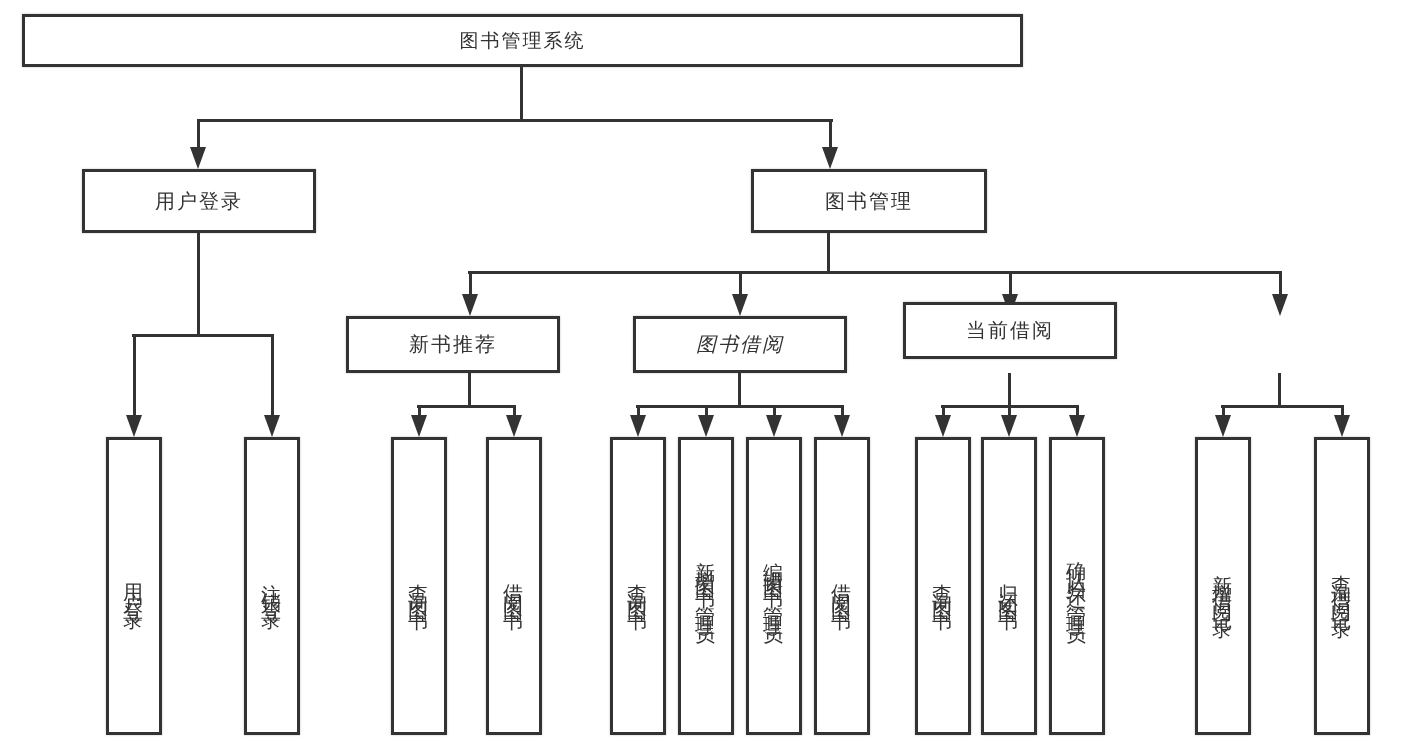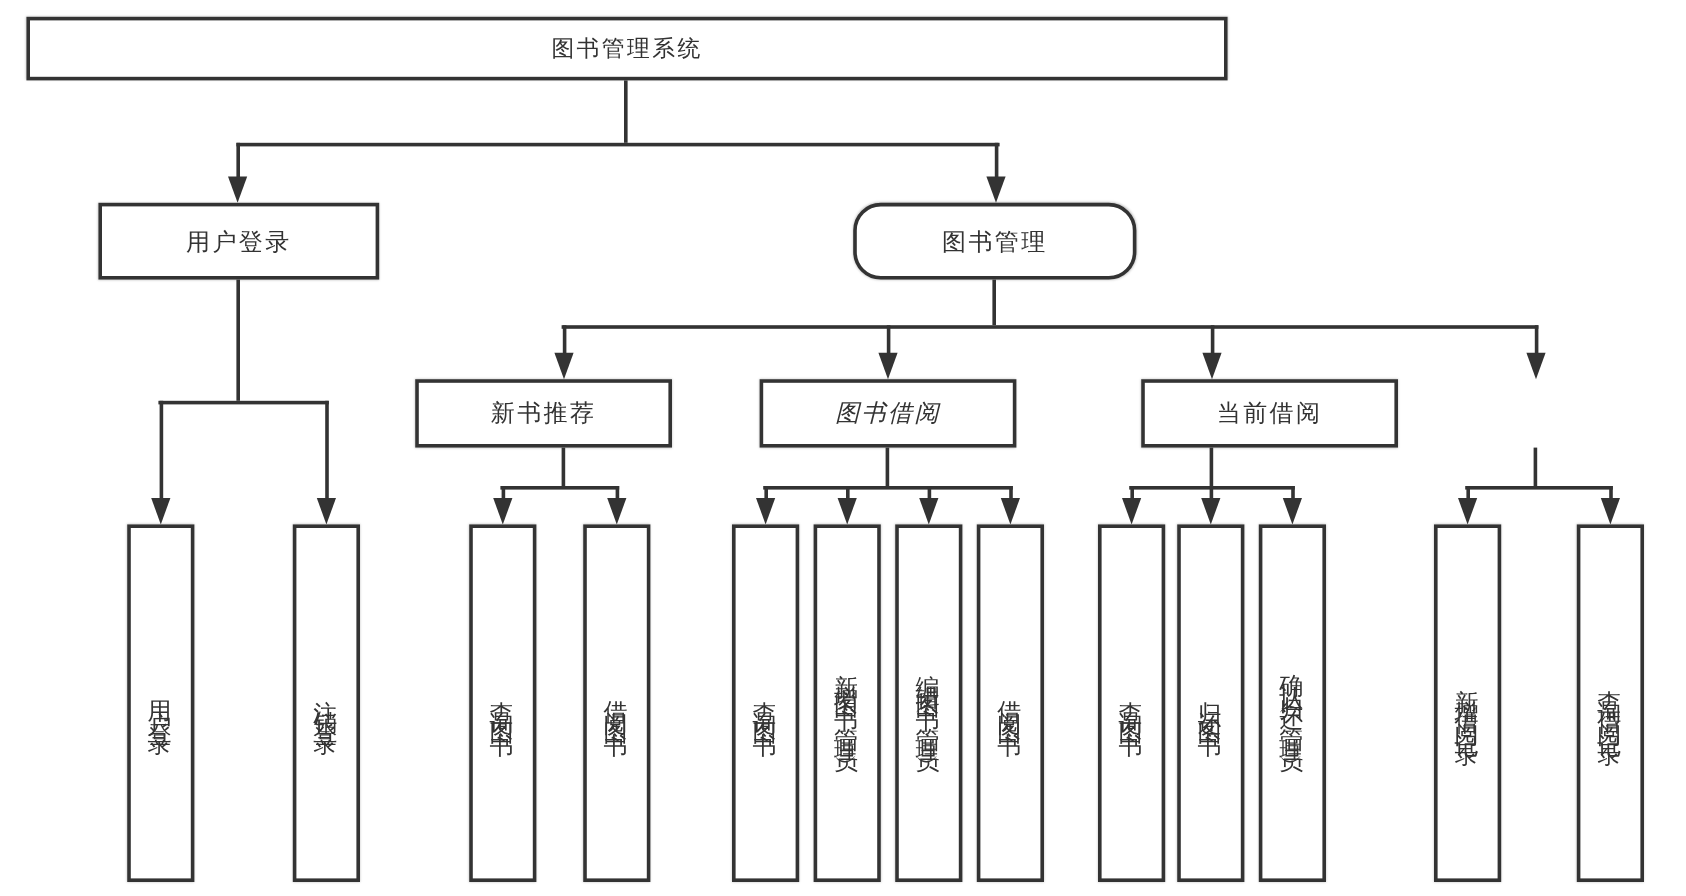--- a/index.html
+++ b/index.html
@@ -65,38 +65,38 @@
   </div>
 
   <div class="vline" style="left:520px;top:67px;height:52px;"></div>
   <div class="hline" style="left:197px;top:119px;width:636px;"></div>
   <div class="arrow" style="left:190px;top:119px;height:50px;"></div>
   <div class="arrow" style="left:822px;top:119px;height:50px;"></div>
 
   <div class="node" style="left:82px;top:169px;width:228px;height:58px;">
     <span>用户登录</span>
   </div>
-  <div class="node" style="left:711px;top:169px;width:230px;height:58px;border-radius:23px;">
+  <div class="node" style="left:751px;top:169px;width:230px;height:58px;">
     <span>图书管理</span>
   </div>
 
   <div class="vline" style="left:827px;top:233px;height:38px;"></div>
   <div class="hline" style="left:468px;top:271px;width:814px;"></div>
   <div class="arrow" style="left:462px;top:271px;height:45px;"></div>
   <div class="arrow" style="left:732px;top:271px;height:45px;"></div>
   <div class="arrow" style="left:1002px;top:271px;height:45px;"></div>
   <div class="arrow" style="left:1272px;top:271px;height:45px;"></div>
 
   <div class="node" style="left:346px;top:316px;width:208px;height:51px;">
     <span>新书推荐</span>
   </div>
   <div class="node" style="left:633px;top:316px;width:208px;height:51px;font-style:italic;">
     <span>图书借阅</span>
   </div>
-  <div class="node" style="left:903px;top:316px;width:208px;height:51px;margin-left:48px;">
+  <div class="node" style="left:903px;top:302px;width:208px;height:51px;">
     <span>当前借阅</span>
   </div>
 
   <div class="vline" style="left:197px;top:233px;height:101px;"></div>
   <div class="hline" style="left:132px;top:334px;width:142px;"></div>
   <div class="arrow" style="left:126px;top:334px;height:103px;"></div>
   <div class="arrow" style="left:264px;top:334px;height:103px;"></div>
 
   <div class="vline" style="left:468px;top:373px;height:32px;"></div>
   <div class="hline" style="left:417px;top:405px;width:99px;"></div>

